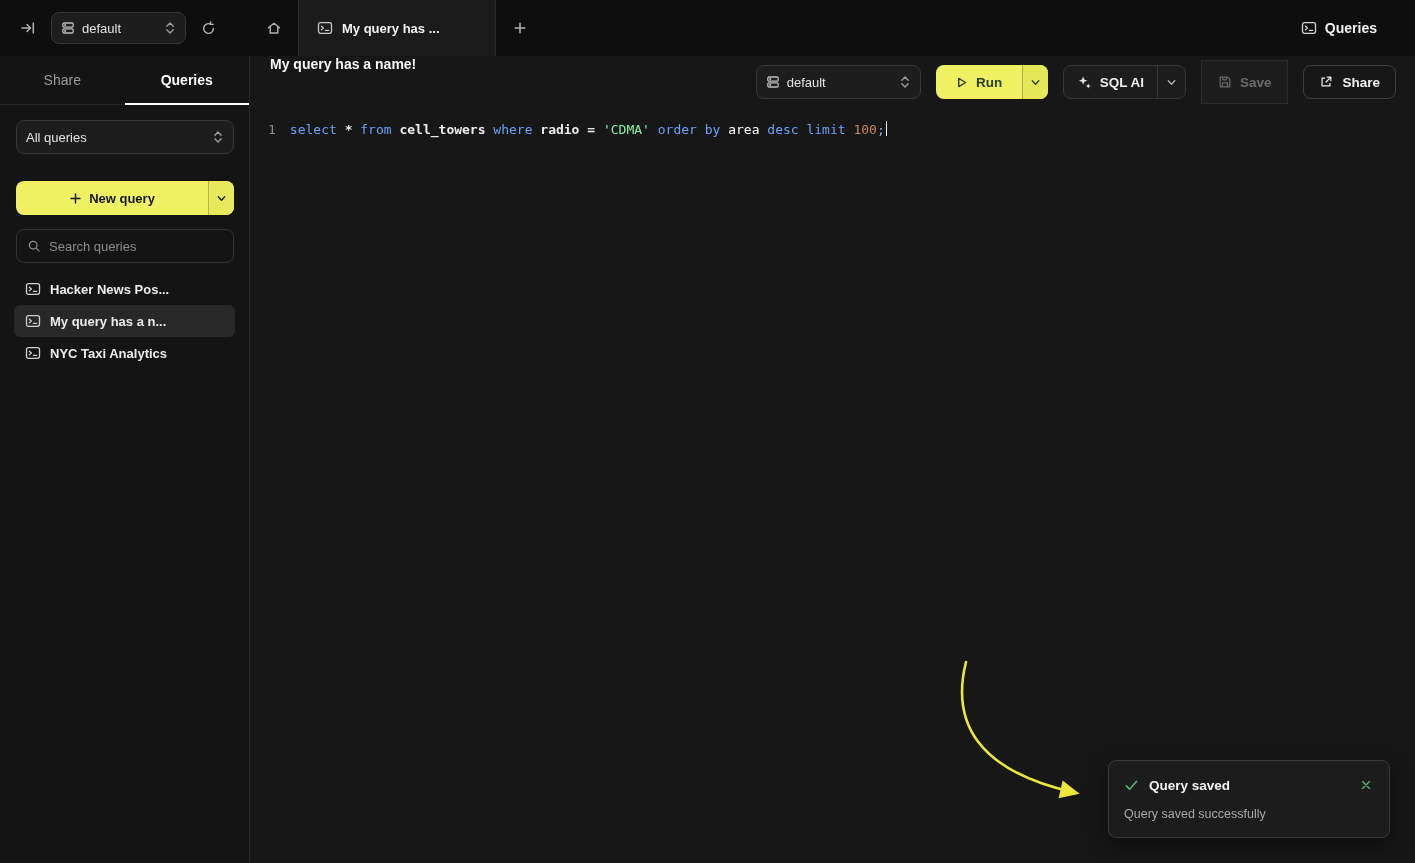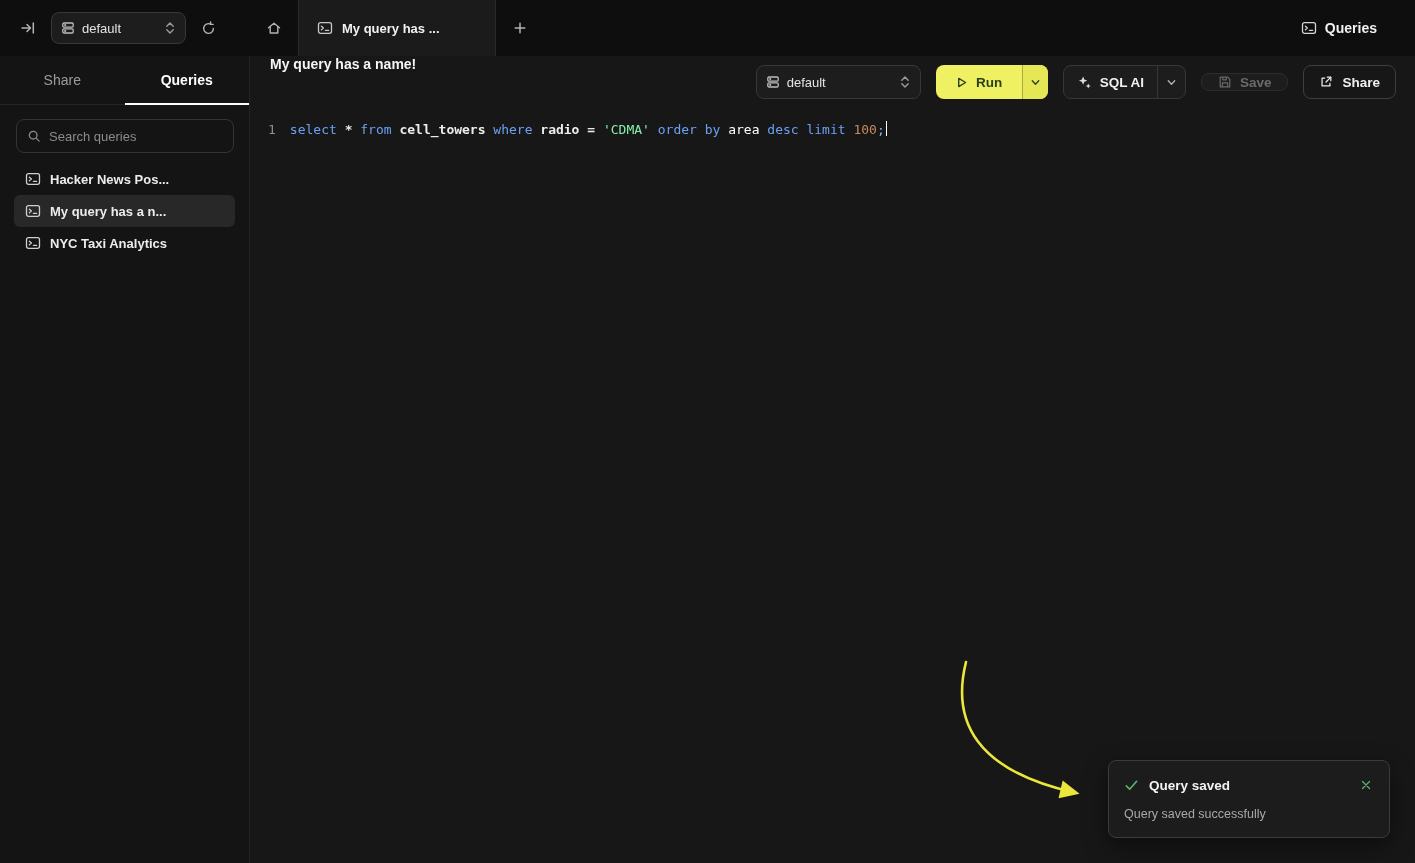--- a/index.html
+++ b/index.html
@@ -128,22 +128,22 @@
 
   .ai-btn {
     height: 34px; display: flex; align-items: stretch; background: #1d1d1d;
     border: 1px solid #373737; border-radius: 8px; padding: 0; color: #f0f0f0;
   }
   .ai-main { display: flex; align-items: center; gap: 8px; padding: 0 13px; font-size: 13.5px; font-weight: 600; color: #f0f0f0; }
   .ai-main .ic { color: #e0e0e0; }
   .ai-caret { width: 28px; display: flex; align-items: center; justify-content: center; border-left: 1px solid #373737; color: #b3b3b3; }
 
   .save-btn {
-    height: 18px; display: flex; align-items: center; gap: 8px; padding: 0 16px;
-    background: #1d1d1d; border: 1px solid #2c2c2c; border-radius: 8px;
+    height: 44px; display: flex; align-items: center; gap: 8px; padding: 0 16px;
+    background: #1d1d1d; border: 1px solid #2c2c2c; border-radius: 0;
     color: #6b6b6b; font-size: 13.5px; font-weight: 600; cursor: default;
   }
   .share-btn {
     height: 34px; display: flex; align-items: center; gap: 9px; padding: 0 15px;
     background: #171717; border: 1px solid #3e3e3e; border-radius: 8px;
     color: #f0f0f0; font-size: 13.5px; font-weight: 600;
   }
 
   
   .editor {
@@ -265,21 +265,47 @@
 <aside class="sidebar">
   <div class="sidebar-tabs">
     <button class="sidebar-tab">
       <span>Share</span>
     </button>
     <button class="sidebar-tab active">
       <span>Queries</span>
     </button>
   </div>
 
-
+  <div class="select filter-select">
+    <span class="select-label">All queries</span>
+    <span class="ic">
+      <svg width="12" height="14" viewBox="0 0 12 14" fill="none" stroke="currentColor" stroke-width="1.4" stroke-linecap="round" stroke-linejoin="round">
+          <path d="M2.8 5.2 6 2l3.2 3.2"></path>
+          <path d="M2.8 8.8 6 12l3.2-3.2"></path>
+        </svg>
+    </span>
+  </div>
+
+  <button class="new-query-btn">
+    <span class="nq-main">
+      <span class="ic">
+        <svg width="13" height="13" viewBox="0 0 14 14" fill="none" stroke="currentColor" stroke-width="1.6" stroke-linecap="round">
+            <path d="M7 2.2v9.6M2.2 7h9.6"></path>
+          </svg>
+      </span>
+      <span>New query</span>
+    </span>
+    <span class="nq-caret">
+      <span class="ic">
+        <svg width="11" height="11" viewBox="0 0 12 12" fill="none" stroke="currentColor" stroke-width="1.5" stroke-linecap="round" stroke-linejoin="round">
+            <path d="M2.5 4.2 6 7.8l3.5-3.6"></path>
+          </svg>
+      </span>
+    </span>
+  </button>
 
   <div class="search-box">
     <span class="ic">
       <svg width="14" height="14" viewBox="0 0 15 15" fill="none" stroke="currentColor" stroke-width="1.4" stroke-linecap="round">
           <circle cx="6.6" cy="6.6" r="4.1"></circle>
           <path d="M9.8 9.8 13 13"></path>
         </svg>
     </span>
     <input type="text" placeholder="Search queries" style="">
   </div>

